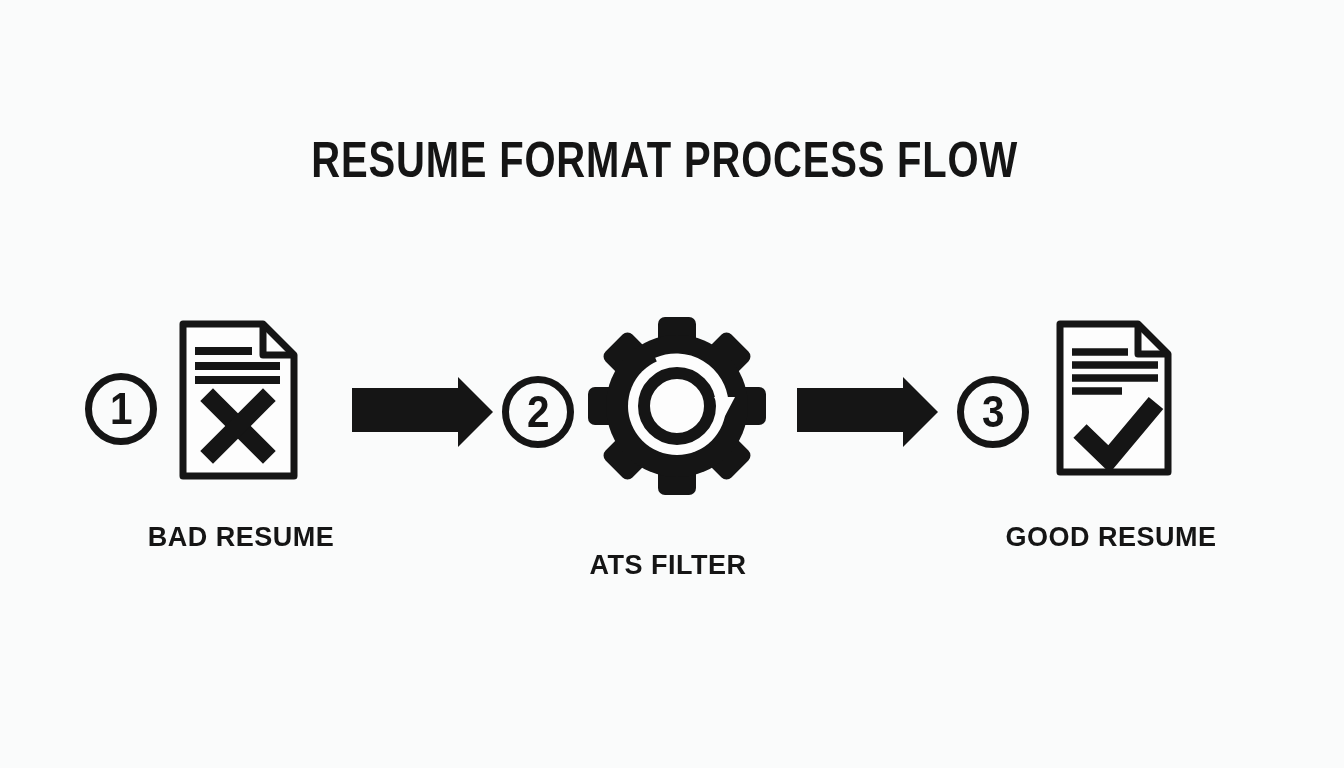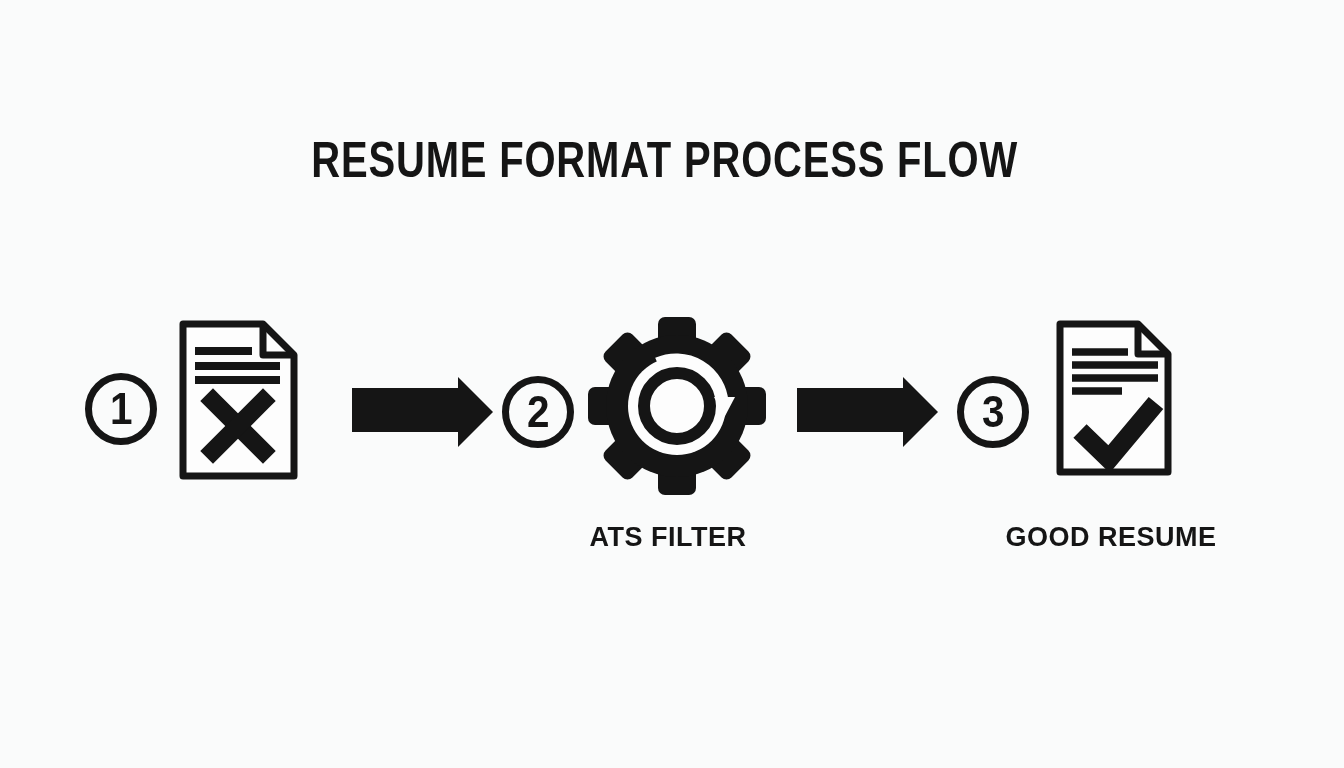--- a/index.html
+++ b/index.html
@@ -67,21 +67,21 @@
     top: 522px;
     width: 300px;
     text-align: center;
     font-size: 27px;
     font-weight: bold;
     letter-spacing: 0.5px;
     white-space: nowrap;
     color: var(--ink);
   }
   .step-label-1 { left: 91px; }
-  .step-label-2 { left: 518px; }
+  .step-label-2 { left: 518px; margin-top: 28px; }
   .step-label-3 { left: 961px; }
   svg { display: block; }
   .ink-fill   { fill: var(--ink); }
   .ink-stroke { stroke: var(--ink); fill: none; }
   .paper-fill { fill: var(--paper); }
 </style>
 </head>
 <body>
 
 <div class="stage">
@@ -97,20 +97,21 @@
     <svg width="125" height="164" viewBox="0 0 125 164">
       <path class="paper-fill ink-stroke" stroke-width="7" stroke-linejoin="round" d="M8 6 H88 L119 37 V158 H8 Z"></path>
       <path class="ink-stroke" stroke-width="7" stroke-linejoin="round" d="M88 6 V37 H119"></path>
       <line class="ink-stroke" stroke-width="8" x1="20" y1="33" x2="77" y2="33"></line>
       <line class="ink-stroke" stroke-width="8" x1="20" y1="48" x2="105" y2="48"></line>
       <line class="ink-stroke" stroke-width="8" x1="20" y1="62" x2="105" y2="62"></line>
       <line class="ink-stroke" stroke-width="18" stroke-linecap="square" x1="38" y1="83" x2="88" y2="133"></line>
       <line class="ink-stroke" stroke-width="18" stroke-linecap="square" x1="88" y1="83" x2="38" y2="133"></line>
     </svg>
   </div>
+  <div class="step-label step-label-1">BAD RESUME</div>
 
   <div class="arrow-1">
     <svg width="141" height="70" viewBox="0 0 141 70">
       <polygon class="ink-fill" points="0,11 106,11 106,0 141,35 106,70 106,55 0,55"></polygon>
     </svg>
   </div>
 
   <div class="badge badge-2">
     <span>2</span>
   </div>

